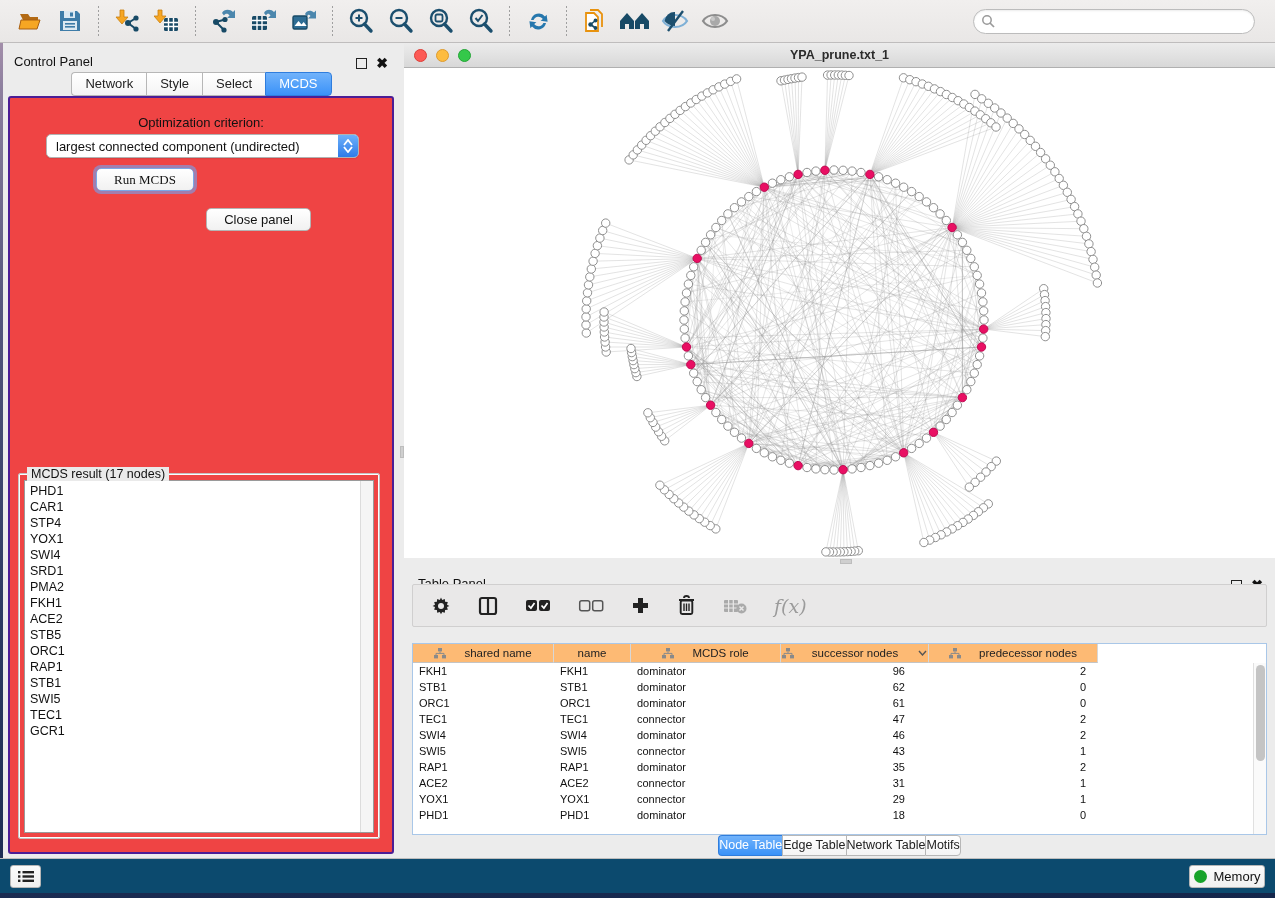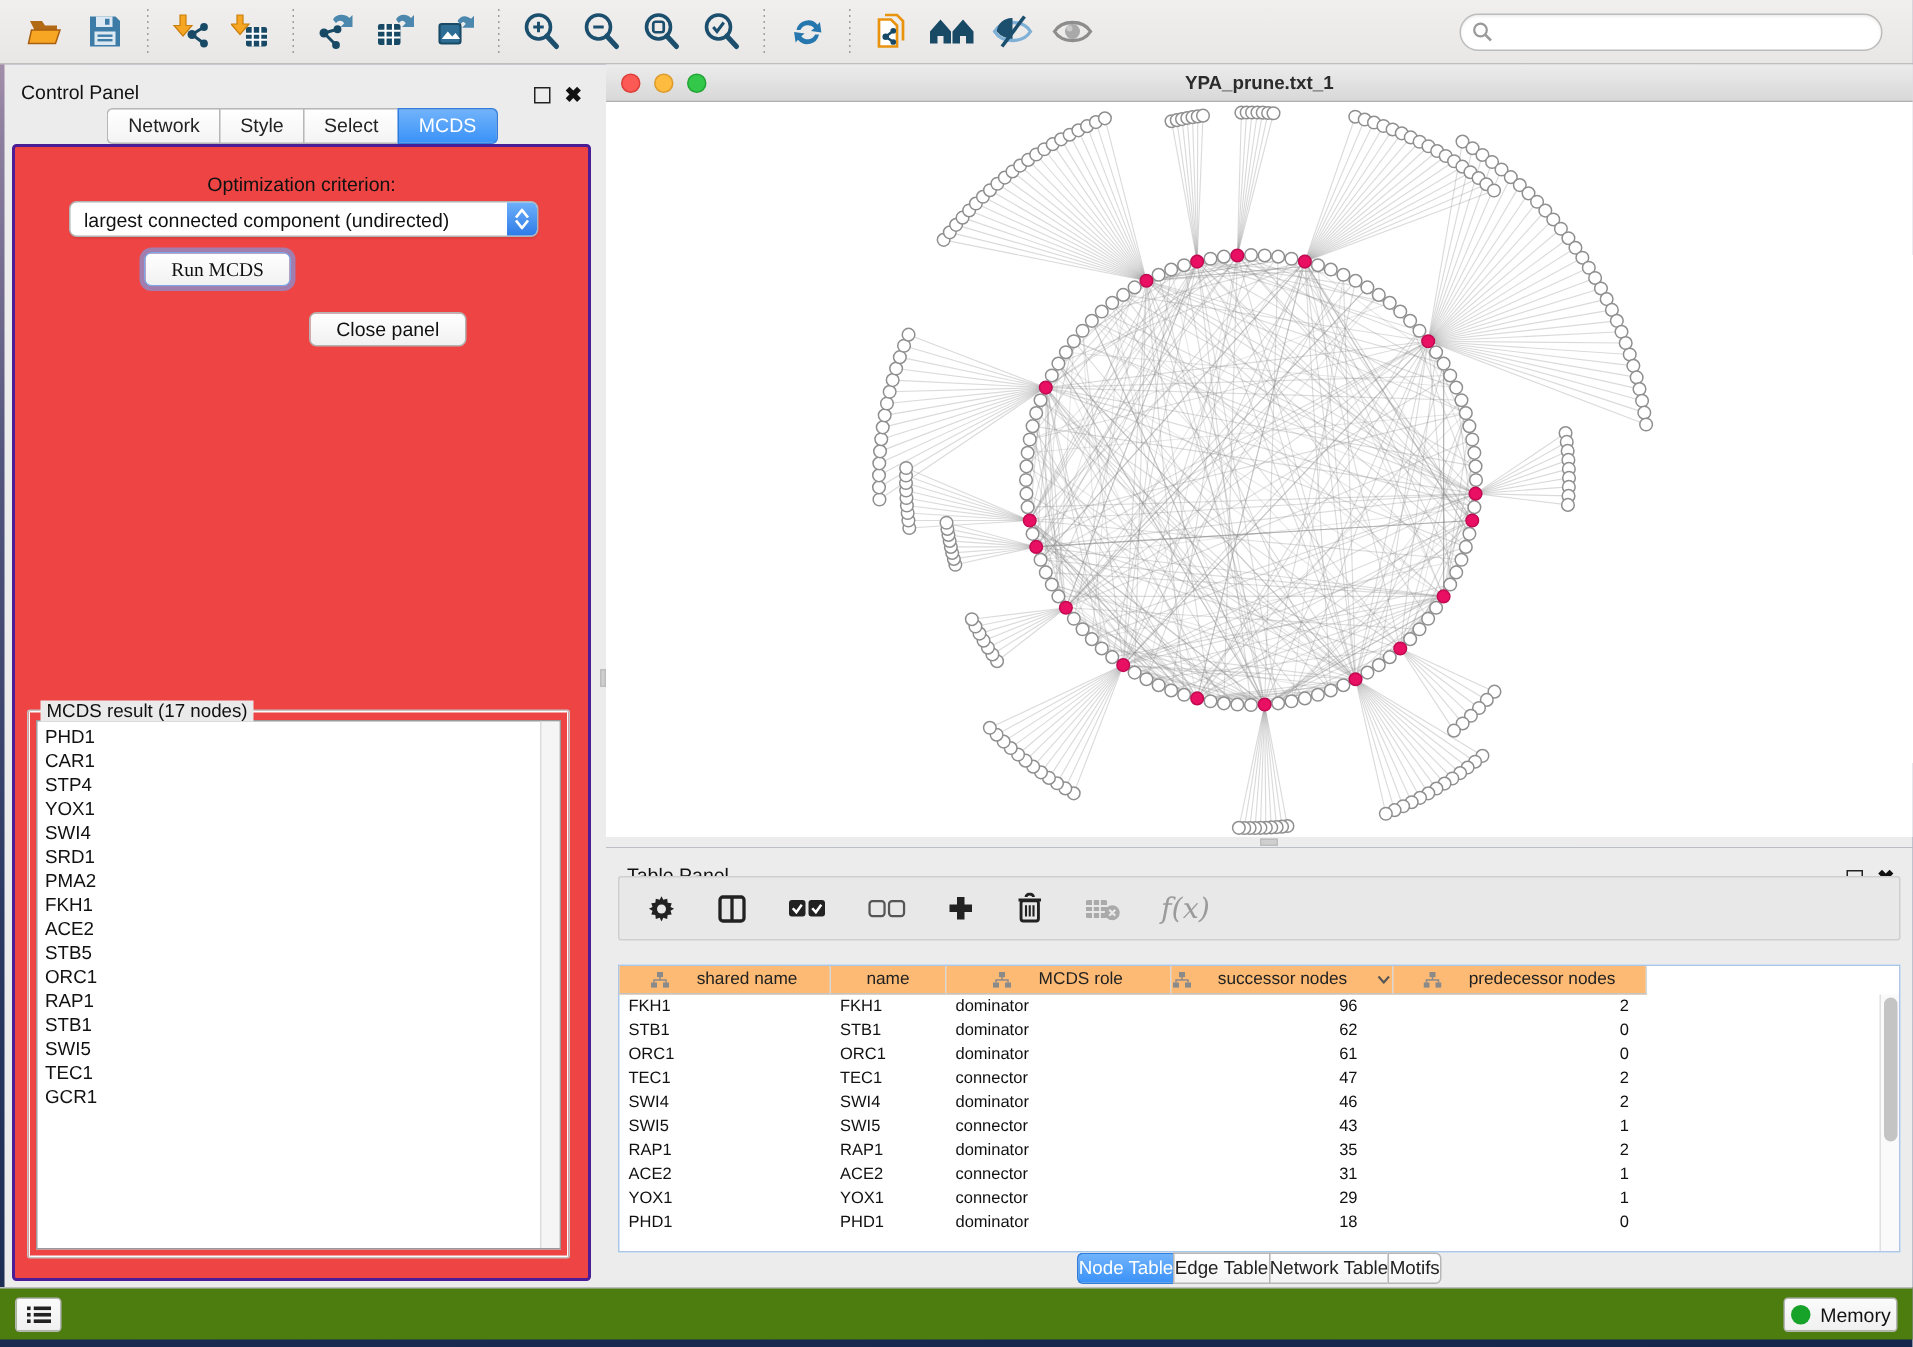--- a/index.html
+++ b/index.html
@@ -104,21 +104,21 @@
   .c0 { width:141px; } .c1 { width:77px; } .c2 { width:150px; }
   .c3 { width:148px; text-align:right; padding-right:24px; }
   .c4 { width:169px; text-align:right; padding-right:12px; }
   .tscroll { position:absolute; top:19px; right:0; bottom:0; width:13px; background:#fafafa;
     border-left:1px solid #e0e0e0; }
   .tthumb { position:absolute; top:2px; left:2px; width:9px; height:96px; background:#c4c4c4; border-radius:5px; }
   .tp-tabs { position:absolute; left:0; right:0; top:270px; display:flex; justify-content:center; }
   .tp-tabs .seg-tab { font-size:12.5px; padding:2px 0 3px; }
 
   
-  .status-bar { position:absolute; left:0; top:858px; width:1275px; height:35px; background:#4d7c0f;
+  .status-bar { position:absolute; left:0; top:858px; width:1275px; height:35px; background:#0c4a6e;
     border-top:1px solid #bdbdbd; }
   .sb-btn { position:absolute; top:6px; height:23px; background:linear-gradient(#fbfbfb,#f0f0f0);
     border:1px solid #b6b6b6; border-radius:3px; display:flex; align-items:center; justify-content:center; }
   .memory-dot { width:13px; height:13px; border-radius:50%; background:#17a32a; margin-right:7px; }
   .memory-label { font-size:13px; color:#111; }
 </style>
 </head>
 <body>
 
 <div class="wallpaper"></div>

